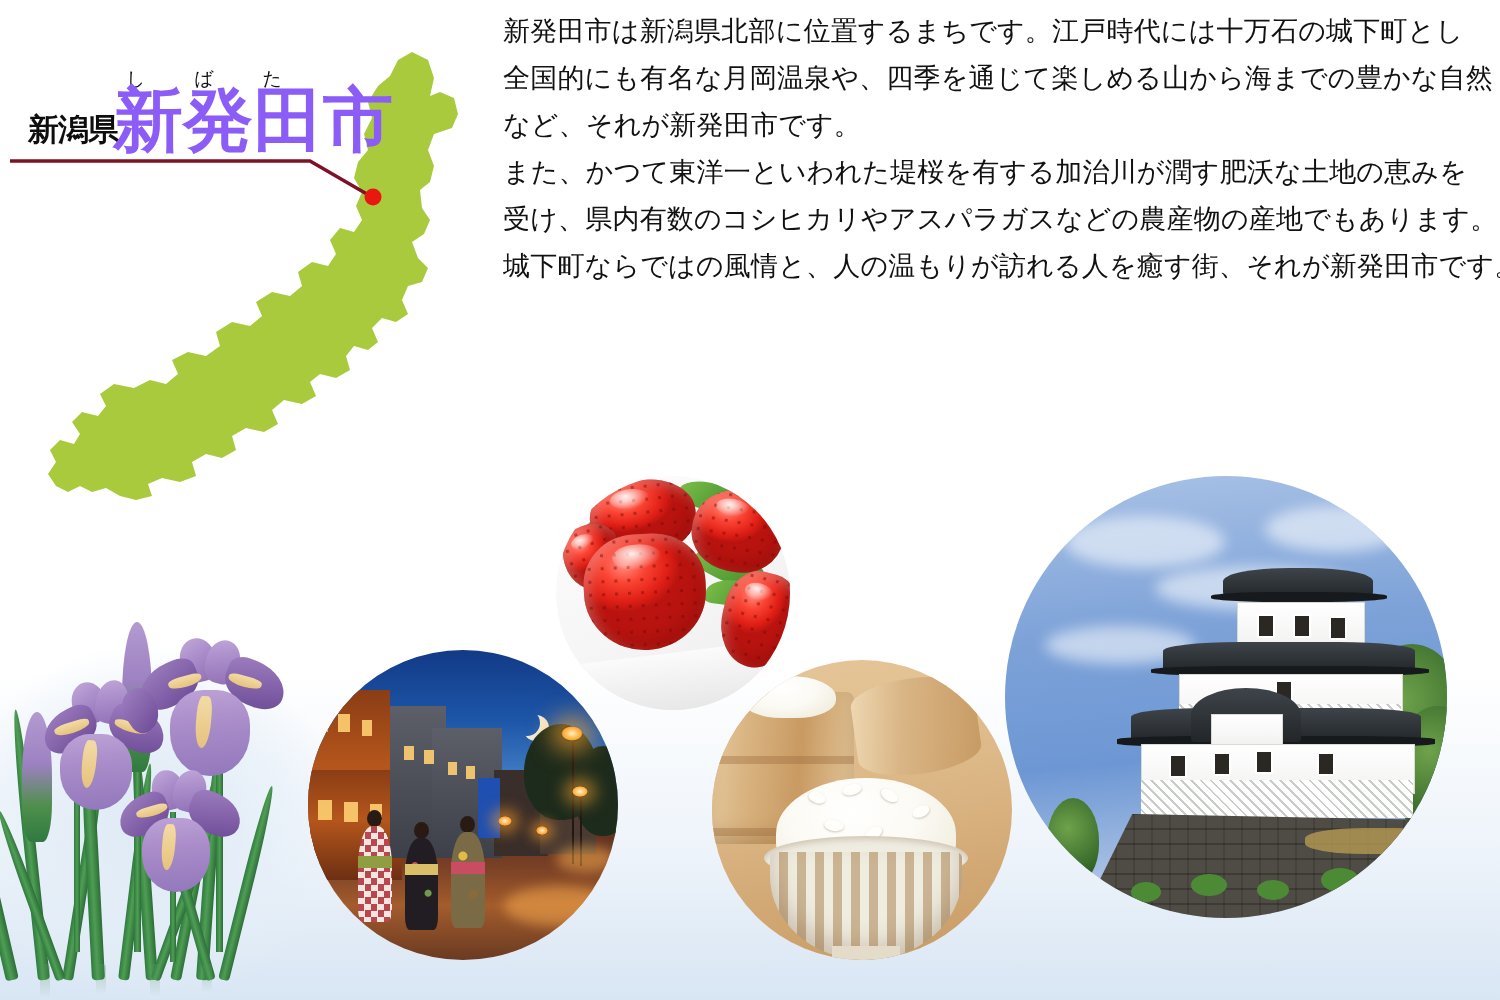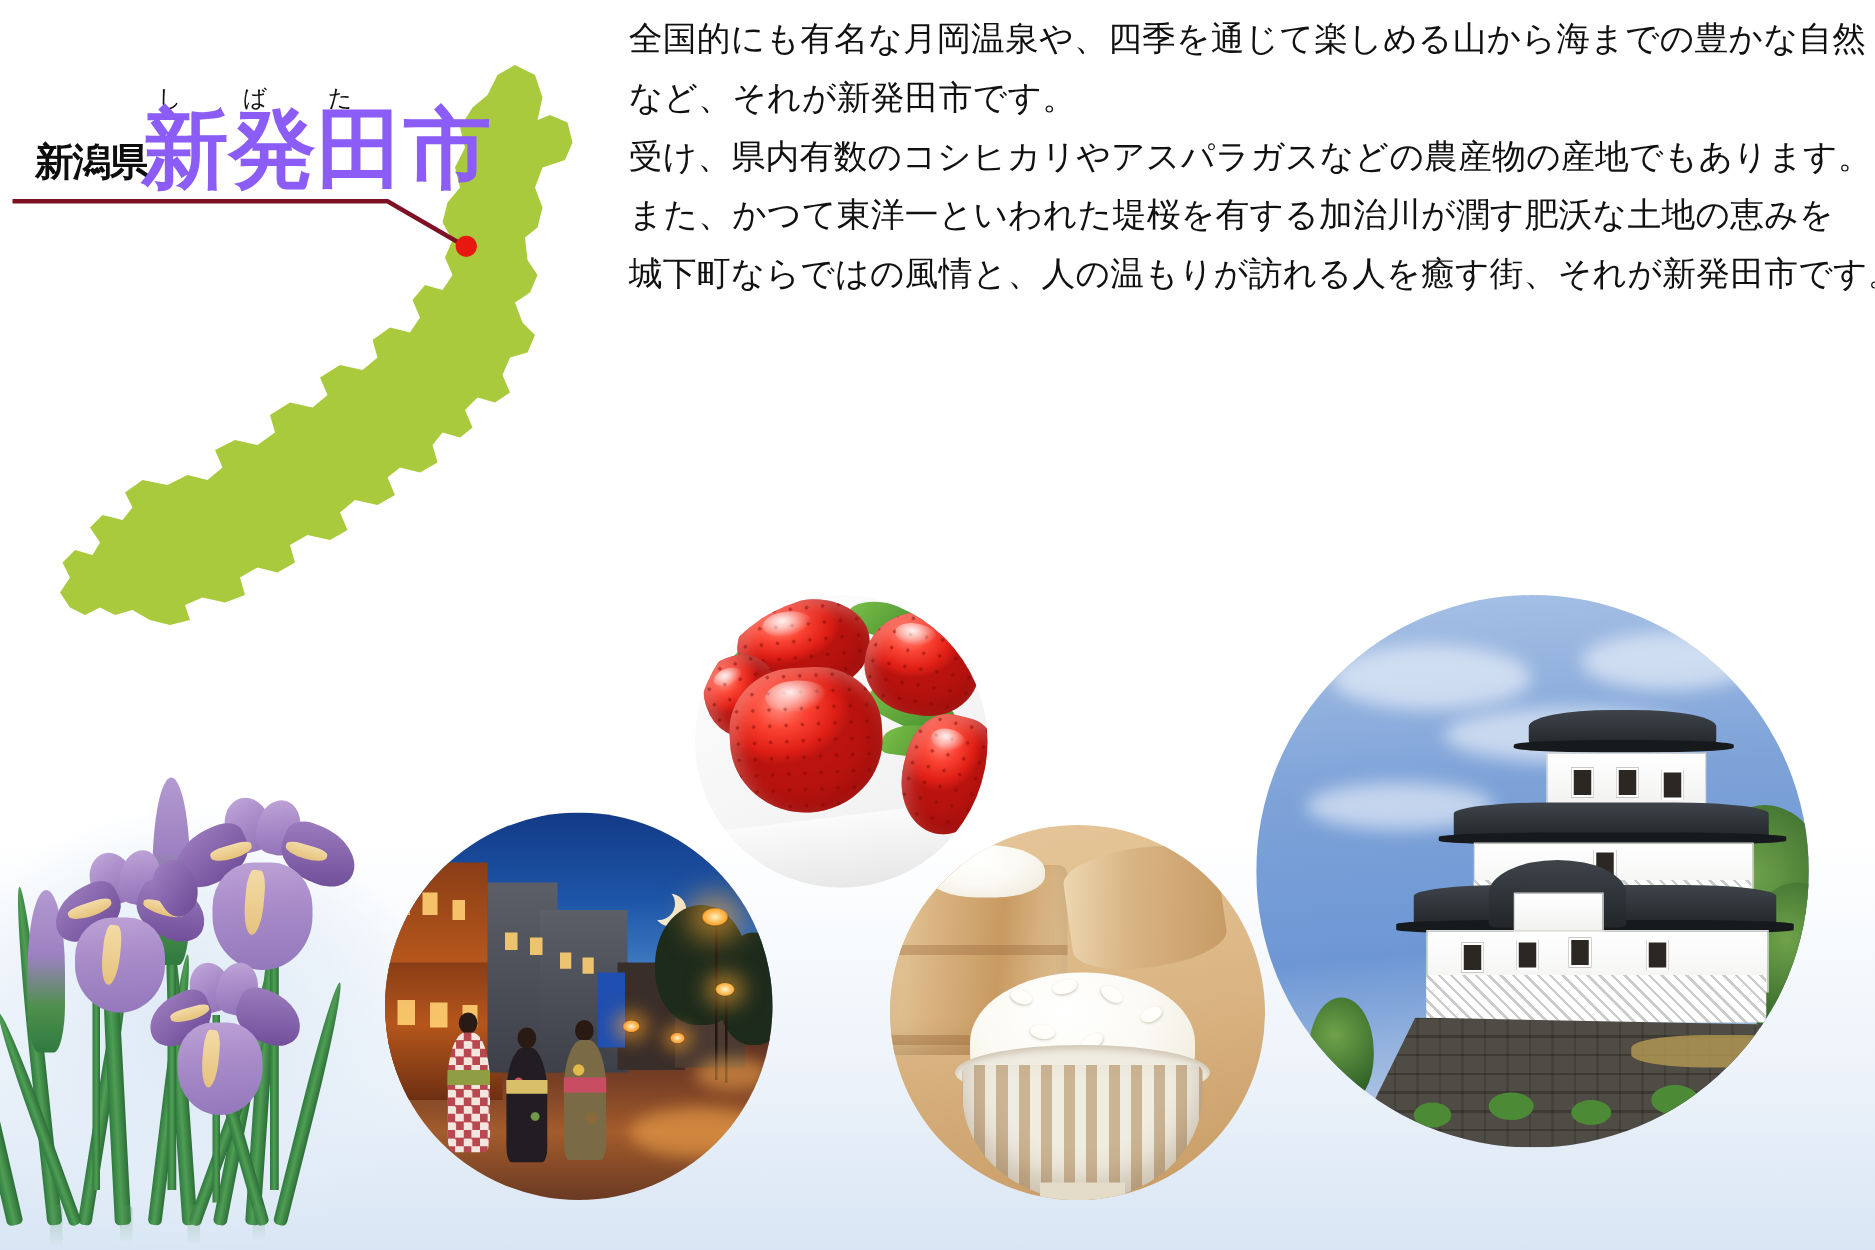--- a/index.html
+++ b/index.html
@@ -171,24 +171,25 @@
     <circle cx="373" cy="52" r="8.5" fill="#e81810"></circle>
   </svg>
 
   <div class="map-label">
     <div class="furigana">し ば た</div>
     <div class="pref-name">新潟県</div>
     <div class="city-name">新発田市</div>
   </div>
 
   <div id="text-block">
+    <p class="body-line">新発田市は新潟県北部に位置するまちです。江戸時代には十万石の城下町とし</p>
     <p class="body-line">全国的にも有名な月岡温泉や、四季を通じて楽しめる山から海までの豊かな自然</p>
     <p class="body-line">など、それが新発田市です。</p>
+    <p class="body-line">また、かつて東洋一といわれた堤桜を有する加治川が潤す肥沃な土地の恵みを</p>
     <p class="body-line">受け、県内有数のコシヒカリやアスパラガスなどの農産物の産地でもあります。</p>
-    <p class="body-line">また、かつて東洋一といわれた堤桜を有する加治川が潤す肥沃な土地の恵みを</p>
     <p class="body-line">城下町ならではの風情と、人の温もりが訪れる人を癒す街、それが新発田市です。</p>
   </div>
 
   <div id="iris">
 
     <div class="leafblade" style="left:6px;top:118px;width:13px;height:250px;transform:rotate(-13deg);"></div>
     <div class="leafblade" style="left:38px;top:96px;width:12px;height:272px;transform:rotate(-6deg);"></div>
     <div class="leafblade" style="left:62px;top:150px;width:11px;height:218px;transform:rotate(9deg);"></div>
     <div class="leafblade" style="left:92px;top:104px;width:13px;height:264px;transform:rotate(-3deg);"></div>
     <div class="leafblade" style="left:118px;top:150px;width:11px;height:218px;transform:rotate(7deg);"></div>

